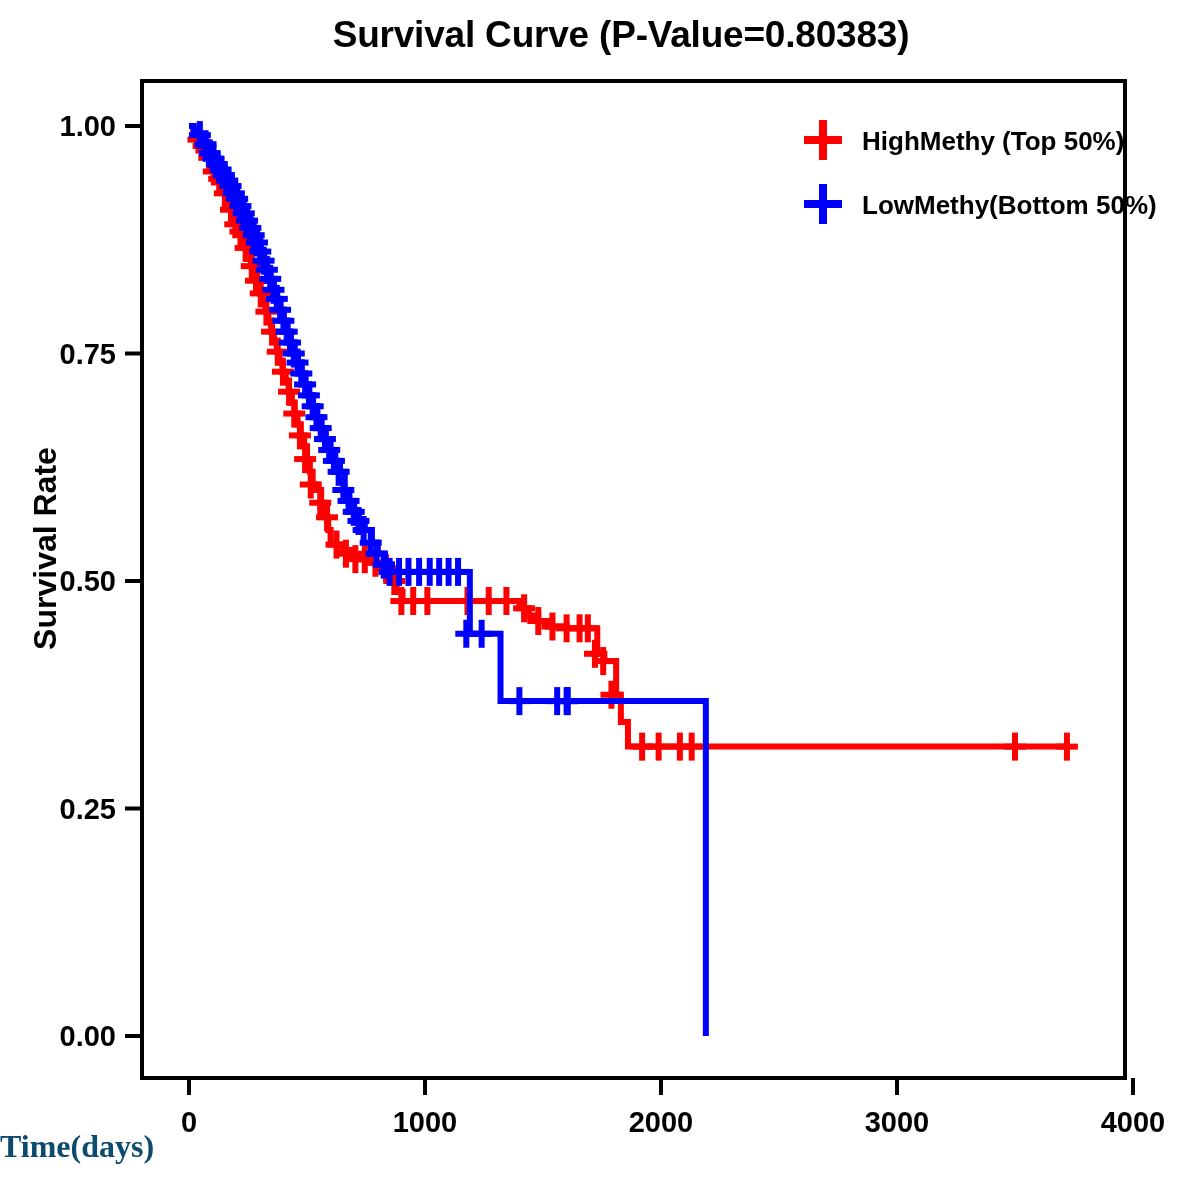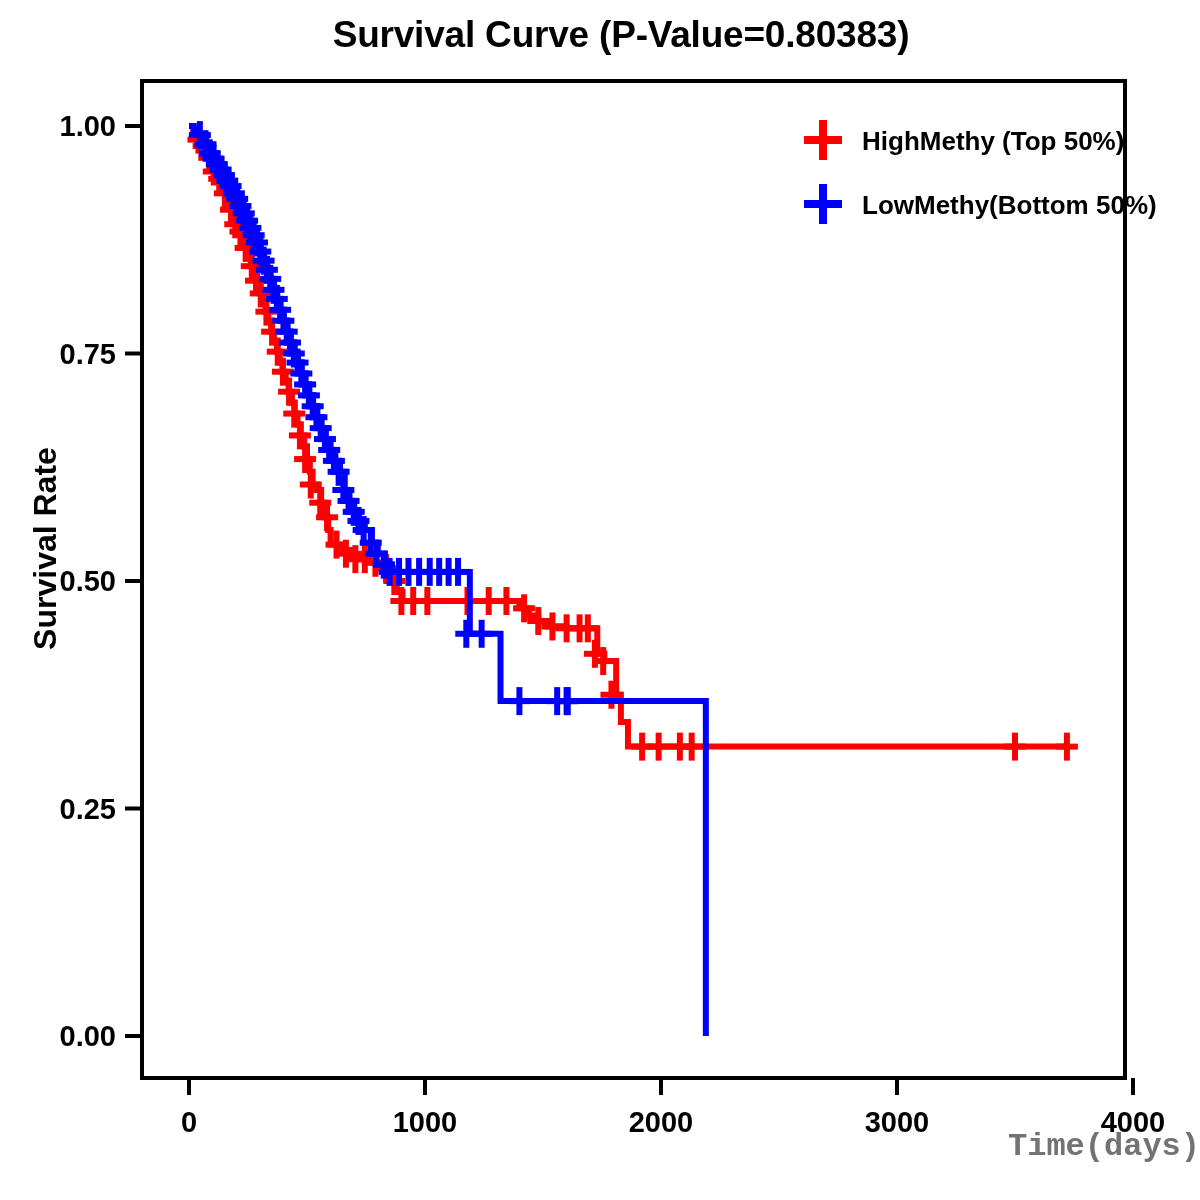--- a/index.html
+++ b/index.html
@@ -43,25 +43,25 @@
     color: #000000;
     transform: rotate(-90deg);
     transform-origin: center center;
     font-family: "Liberation Sans", sans-serif;
   }
   #xlabel {
     position: absolute;
     left: 0;
     top: 1128px;
     width: 1200px;
-    text-align: right;
+    text-align: left;
     font-size: 32px;
     font-weight: bold;
-    color: #737373;
-    font-family: Liberation Mono, monospace;
+    color: #0c4a6e;
+    font-family: Liberation Serif, serif;
   }
   svg#plot {
     position: absolute;
     left: 0;
     top: 0;
   }
   .tick-label {
     font-size: 29px;
     font-weight: bold;
     fill: #000000;

